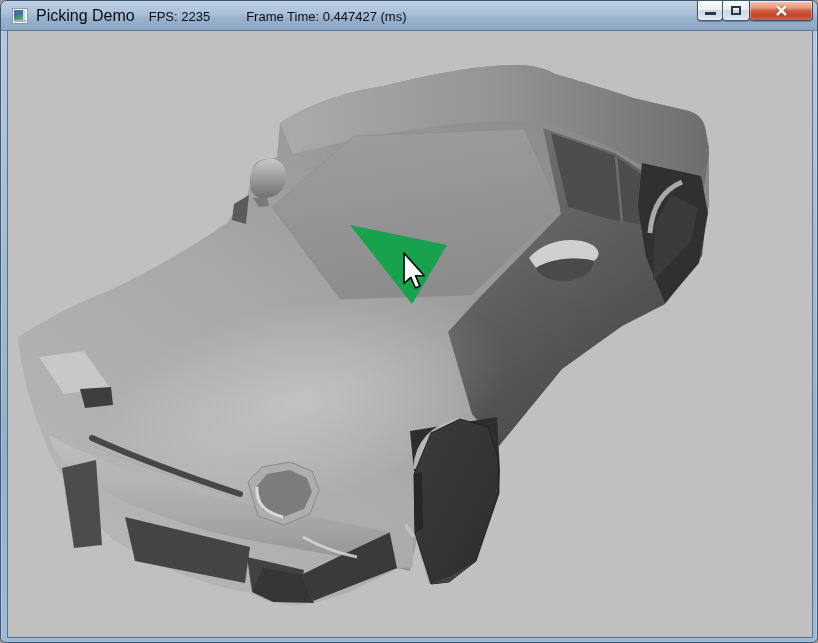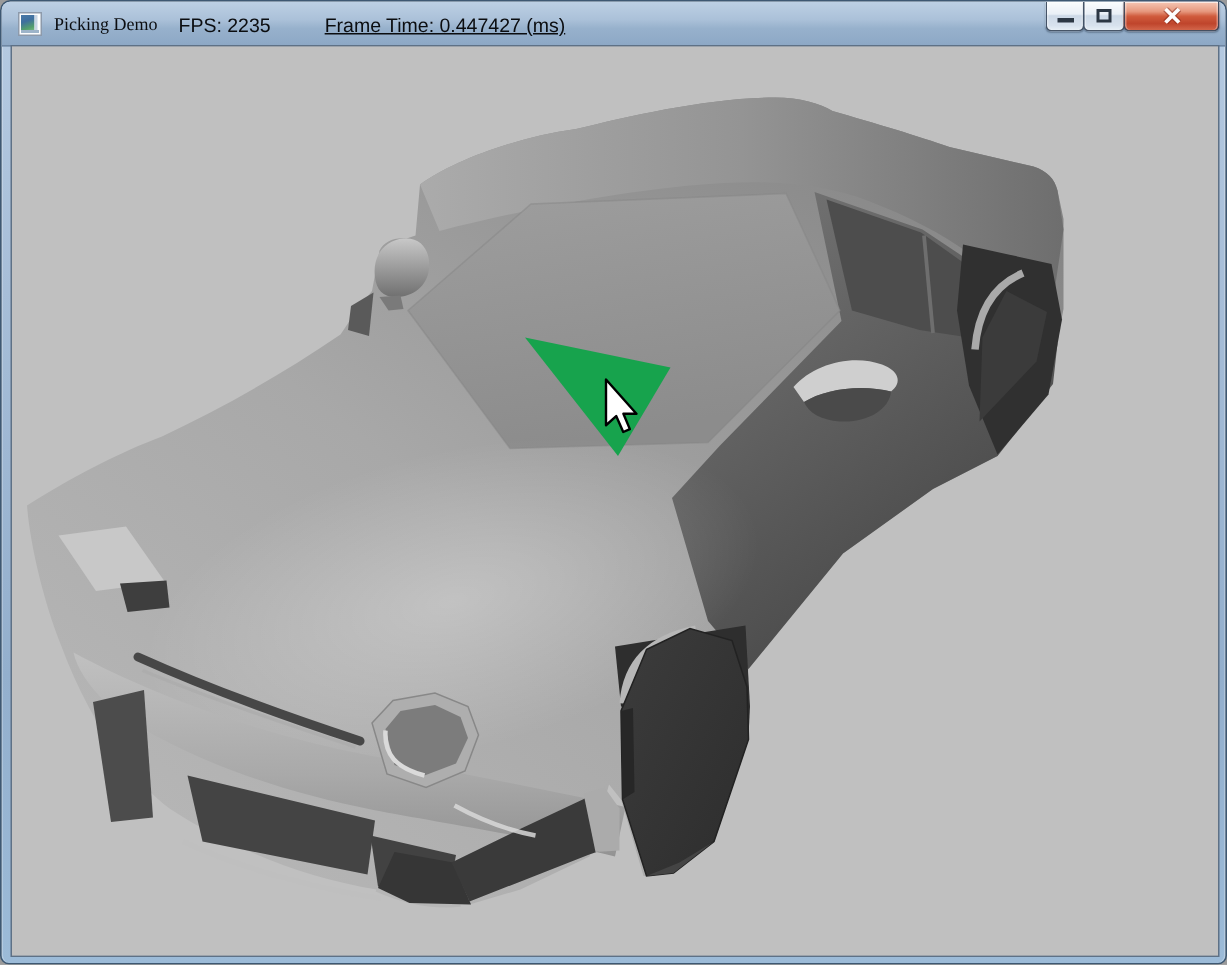--- a/index.html
+++ b/index.html
@@ -16,24 +16,24 @@
     display:flex;align-items:center;padding-left:11px;box-sizing:border-box;
     background:linear-gradient(180deg,#bdd0e4 0%,#abc1d9 40%,#97b1cc 60%,#8ca7c5 100%);
     box-shadow:inset 0 -1px 0 #6f87a3;
   }
   .app-icon{width:16px;height:16px;margin-right:8px;flex:0 0 auto;position:relative;
     background:#fdfdfd;border:1px solid #8d9aab;box-sizing:border-box;}
   .app-icon .img{position:absolute;left:1px;top:1px;width:9px;height:12px;
     background:linear-gradient(160deg,#4a79a8 0%,#3f6f9e 35%,#55a06c 70%,#8cc48f 100%);}
   .app-icon .strip{position:absolute;right:2px;top:1px;width:2px;height:12px;background:#c9d6e4;}
   .app-icon .bar{position:absolute;left:1px;bottom:1px;width:12px;height:2px;background:#9db4c9;}
-  .title-text{font-size:12px;color:#0b0d10;white-space:nowrap;font-family:Liberation Serif, serif;}
+  .title-text{font-size:16px;color:#0b0d10;white-space:nowrap;}
   .stat{font-size:13px;color:#0b0d10;white-space:nowrap;text-align:center;}
   .stat.fps{margin-left:14px;}
-  .stat.ft{margin-left:36px;text-decoration:underline;}
+  .stat.ft{margin-left:36px;}
   .caption-buttons{position:absolute;top:0;right:4px;display:flex;}
   .cap-btn{
     height:20px;box-sizing:border-box;border:1px solid rgba(52,67,88,.9);border-top:none;
     border-radius:0 0 4px 4px;margin-left:-1px;position:relative;
     display:flex;align-items:center;justify-content:center;
     box-shadow:inset 0 1px 0 rgba(255,255,255,.65), inset 1px 0 0 rgba(255,255,255,.35), inset -1px 0 0 rgba(255,255,255,.35), 0 1px 1px rgba(30,45,65,.35);
   }
   .cap-btn.min{width:26px;background:linear-gradient(180deg,#fbfdfe 0%,#e9eff6 45%,#ccd8e6 50%,#d8e2ee 85%,#e8f0f7 100%);}
   .cap-btn.max{width:28px;background:linear-gradient(180deg,#fbfdfe 0%,#e9eff6 45%,#ccd8e6 50%,#d8e2ee 85%,#e8f0f7 100%);}
   .cap-btn.close{width:64px;background:linear-gradient(180deg,#f6c8b6 0%,#e6987e 35%,#d05a3c 52%,#bf452c 78%,#d2654a 100%);}

